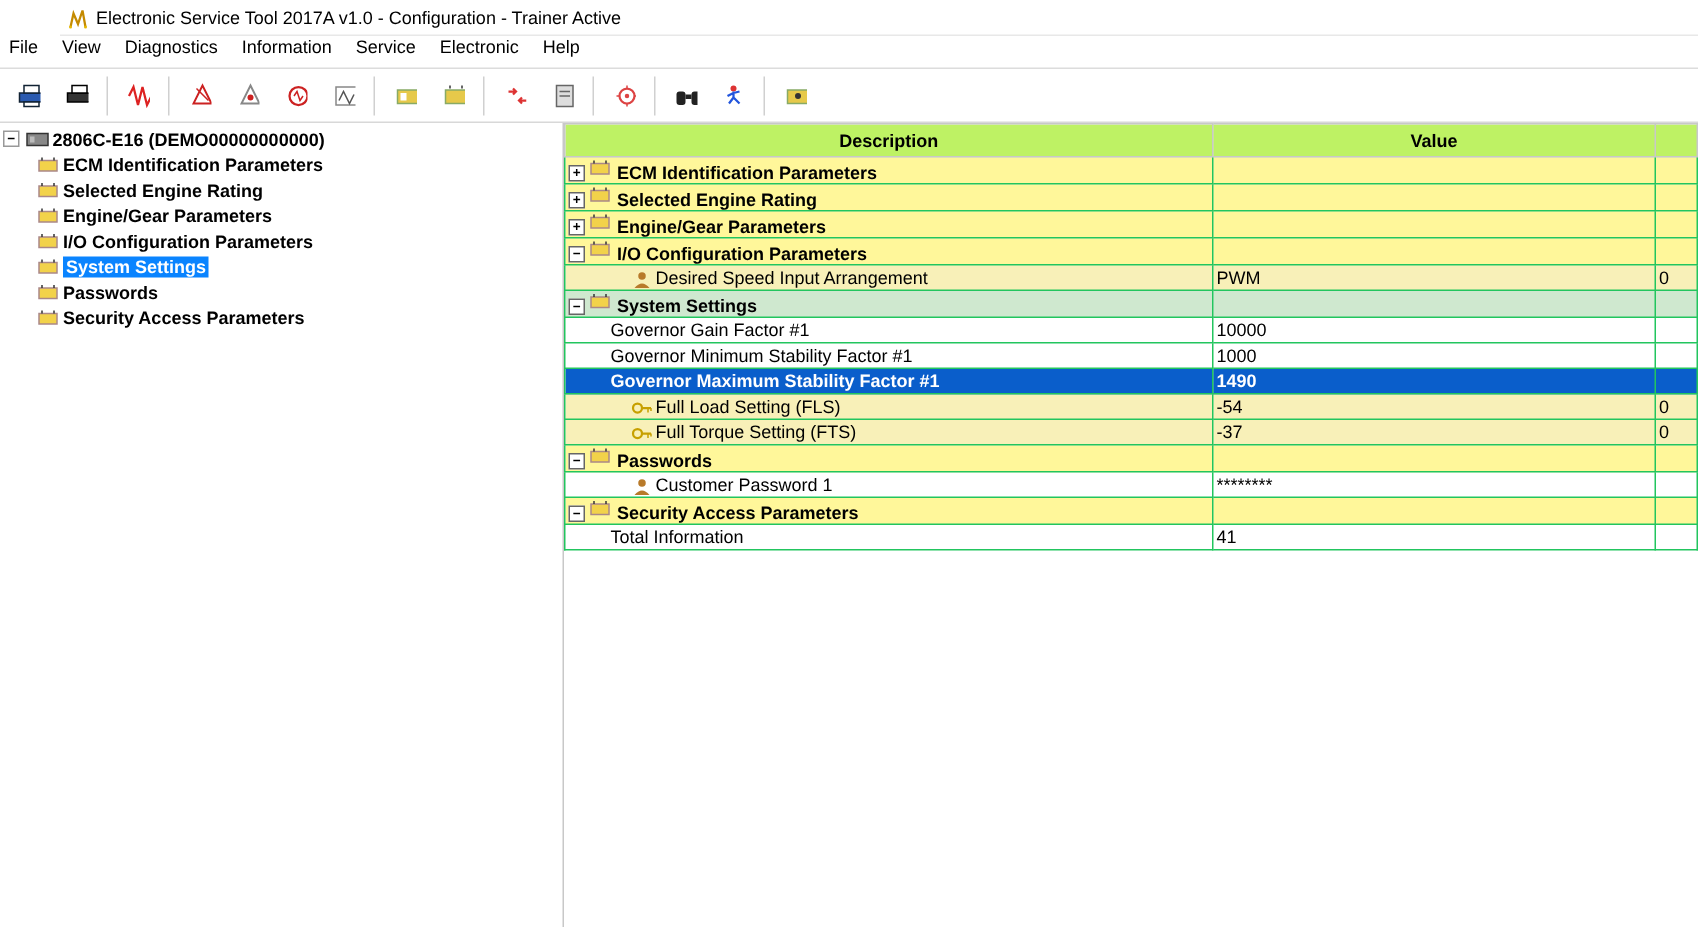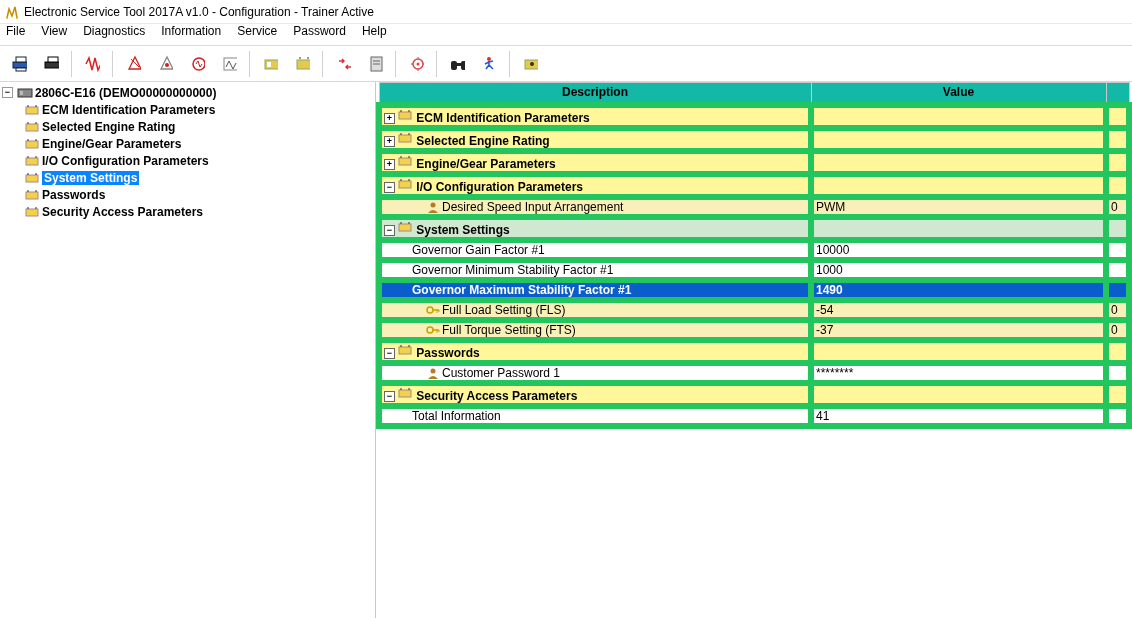--- a/index.html
+++ b/index.html
@@ -1,36 +1,36 @@
 <!DOCTYPE html>
 <html><head>
 <meta charset="utf-8">
 <style>
   * { box-sizing: border-box; font-family: "Segoe UI", Tahoma, sans-serif; font-size: 12px; }
   body { margin: 0; background: #fff; width: 1132px; height: 618px; overflow: hidden; }
-  .titlebar { height: 24px; display: flex; align-items: center; padding: 0 4px; gap: 4px; border-bottom: 1px solid #e8e8e8; }
+  .titlebar { height: 24px; display: flex; align-items: center; padding: 0 4px; gap: 4px; border-bottom: 1px solid #e8e8e8; margin-left: 40px; }
   .titlebar .app-icon { width: 16px; height: 16px; }
   .menubar { height: 22px; display: flex; align-items: flex-start; gap: 16px; padding: 0 6px; border-bottom: 1px solid #dcdcdc; }
   .menubar span { cursor: default; }
   .toolbar { height: 36px; display: flex; align-items: center; padding: 0 4px; gap: 2px; border-bottom: 1px solid #d8d8d8; }
   .tb-btn { width: 30px; height: 30px; display: flex; align-items: center; justify-content: center; border: 1px solid transparent; background: transparent; }
   .tb-sep { width: 1px; height: 26px; background: #d0d0d0; margin: 0 3px; }
   .content { display: flex; height: 536px; }
   .tree { width: 376px; border-right: 1px solid #c8c8c8; padding: 2px 2px; overflow: auto; }
   .tree-node { display: flex; align-items: center; height: 17px; gap: 2px; white-space: nowrap; font-weight: bold; }
   .tree-node .toggle { width: 11px; height: 11px; border: 1px solid #999; display: inline-flex; align-items: center; justify-content: center; font-size: 9px; line-height: 1; background: #fff; margin-right: 2px;}
   .tree-node.root { margin-left: 0; }
   .tree-node.child { margin-left: 22px; }
   .tree-node .label.sel { background: #0a84ff; color: #fff; padding: 0 2px; }
   .icn-ecm { width: 16px; height: 14px; display: inline-block; }
   .icn-cfg { width: 16px; height: 14px; display: inline-block; }
   .grid { flex: 1; overflow: auto; }
   table { border-collapse: collapse; width: 100%; }
-  th { background: #14b8a6; border: 1px solid #c8c8c8; font-weight: bold; height: 22px; }
-  td { border: 6px solid #22c55e; height: 17px; padding: 0 2px; white-space: nowrap; }
+  th { background: #bef264; border: 1px solid #c8c8c8; font-weight: bold; height: 22px; }
+  td { border: 1px solid #22c55e; height: 17px; padding: 0 2px; white-space: nowrap; }
   tr.grp td { background: #fff79a; font-weight: bold; }
   tr.grpgreen td { background: #cfe8cf; font-weight: bold; }
   tr.rowyellow td { background: #f8f0b8; font-weight: normal; }
   tr.rowwhite td { background: #fff; font-weight: normal; }
   tr.selrow td { background: #0a5ecb; color: #fff; font-weight: bold; }
   .tg { width: 11px; height: 11px; border: 1px solid #666; display: inline-flex; align-items: center; justify-content: center; font-size: 9px; background: #fff; line-height: 1; margin-right: 2px; vertical-align: middle;}
   .key-icn, .park-icn, .usr-icn { display:inline-block; width:14px; height:12px; vertical-align:middle; margin-right:2px;}
   .ind1 { padding-left: 30px !important; }
   .ind2 { padding-left: 44px !important; }
   .col-desc { width: 432px; }
@@ -50,21 +50,21 @@
   </span>
   <span>Electronic Service Tool 2017A v1.0 - Configuration - Trainer Active</span>
 </div>
 
 <div class="menubar">
   <span>File</span>
   <span>View</span>
   <span>Diagnostics</span>
   <span>Information</span>
   <span>Service</span>
-  <span>Password</span>
+  <span>Electronic</span>
   <span>Help</span>
 </div>
 
 <div class="toolbar">
   <button class="tb-btn">
       <svg width="20" height="18">
         <rect x="2" y="7" width="16" height="6" fill="#2a5ab0" stroke="#123"></rect>
         <rect x="5" y="2" width="10" height="5" fill="#fff" stroke="#123"></rect>
         <rect x="5" y="13" width="10" height="3" fill="#fff" stroke="#123"></rect>
       </svg>

